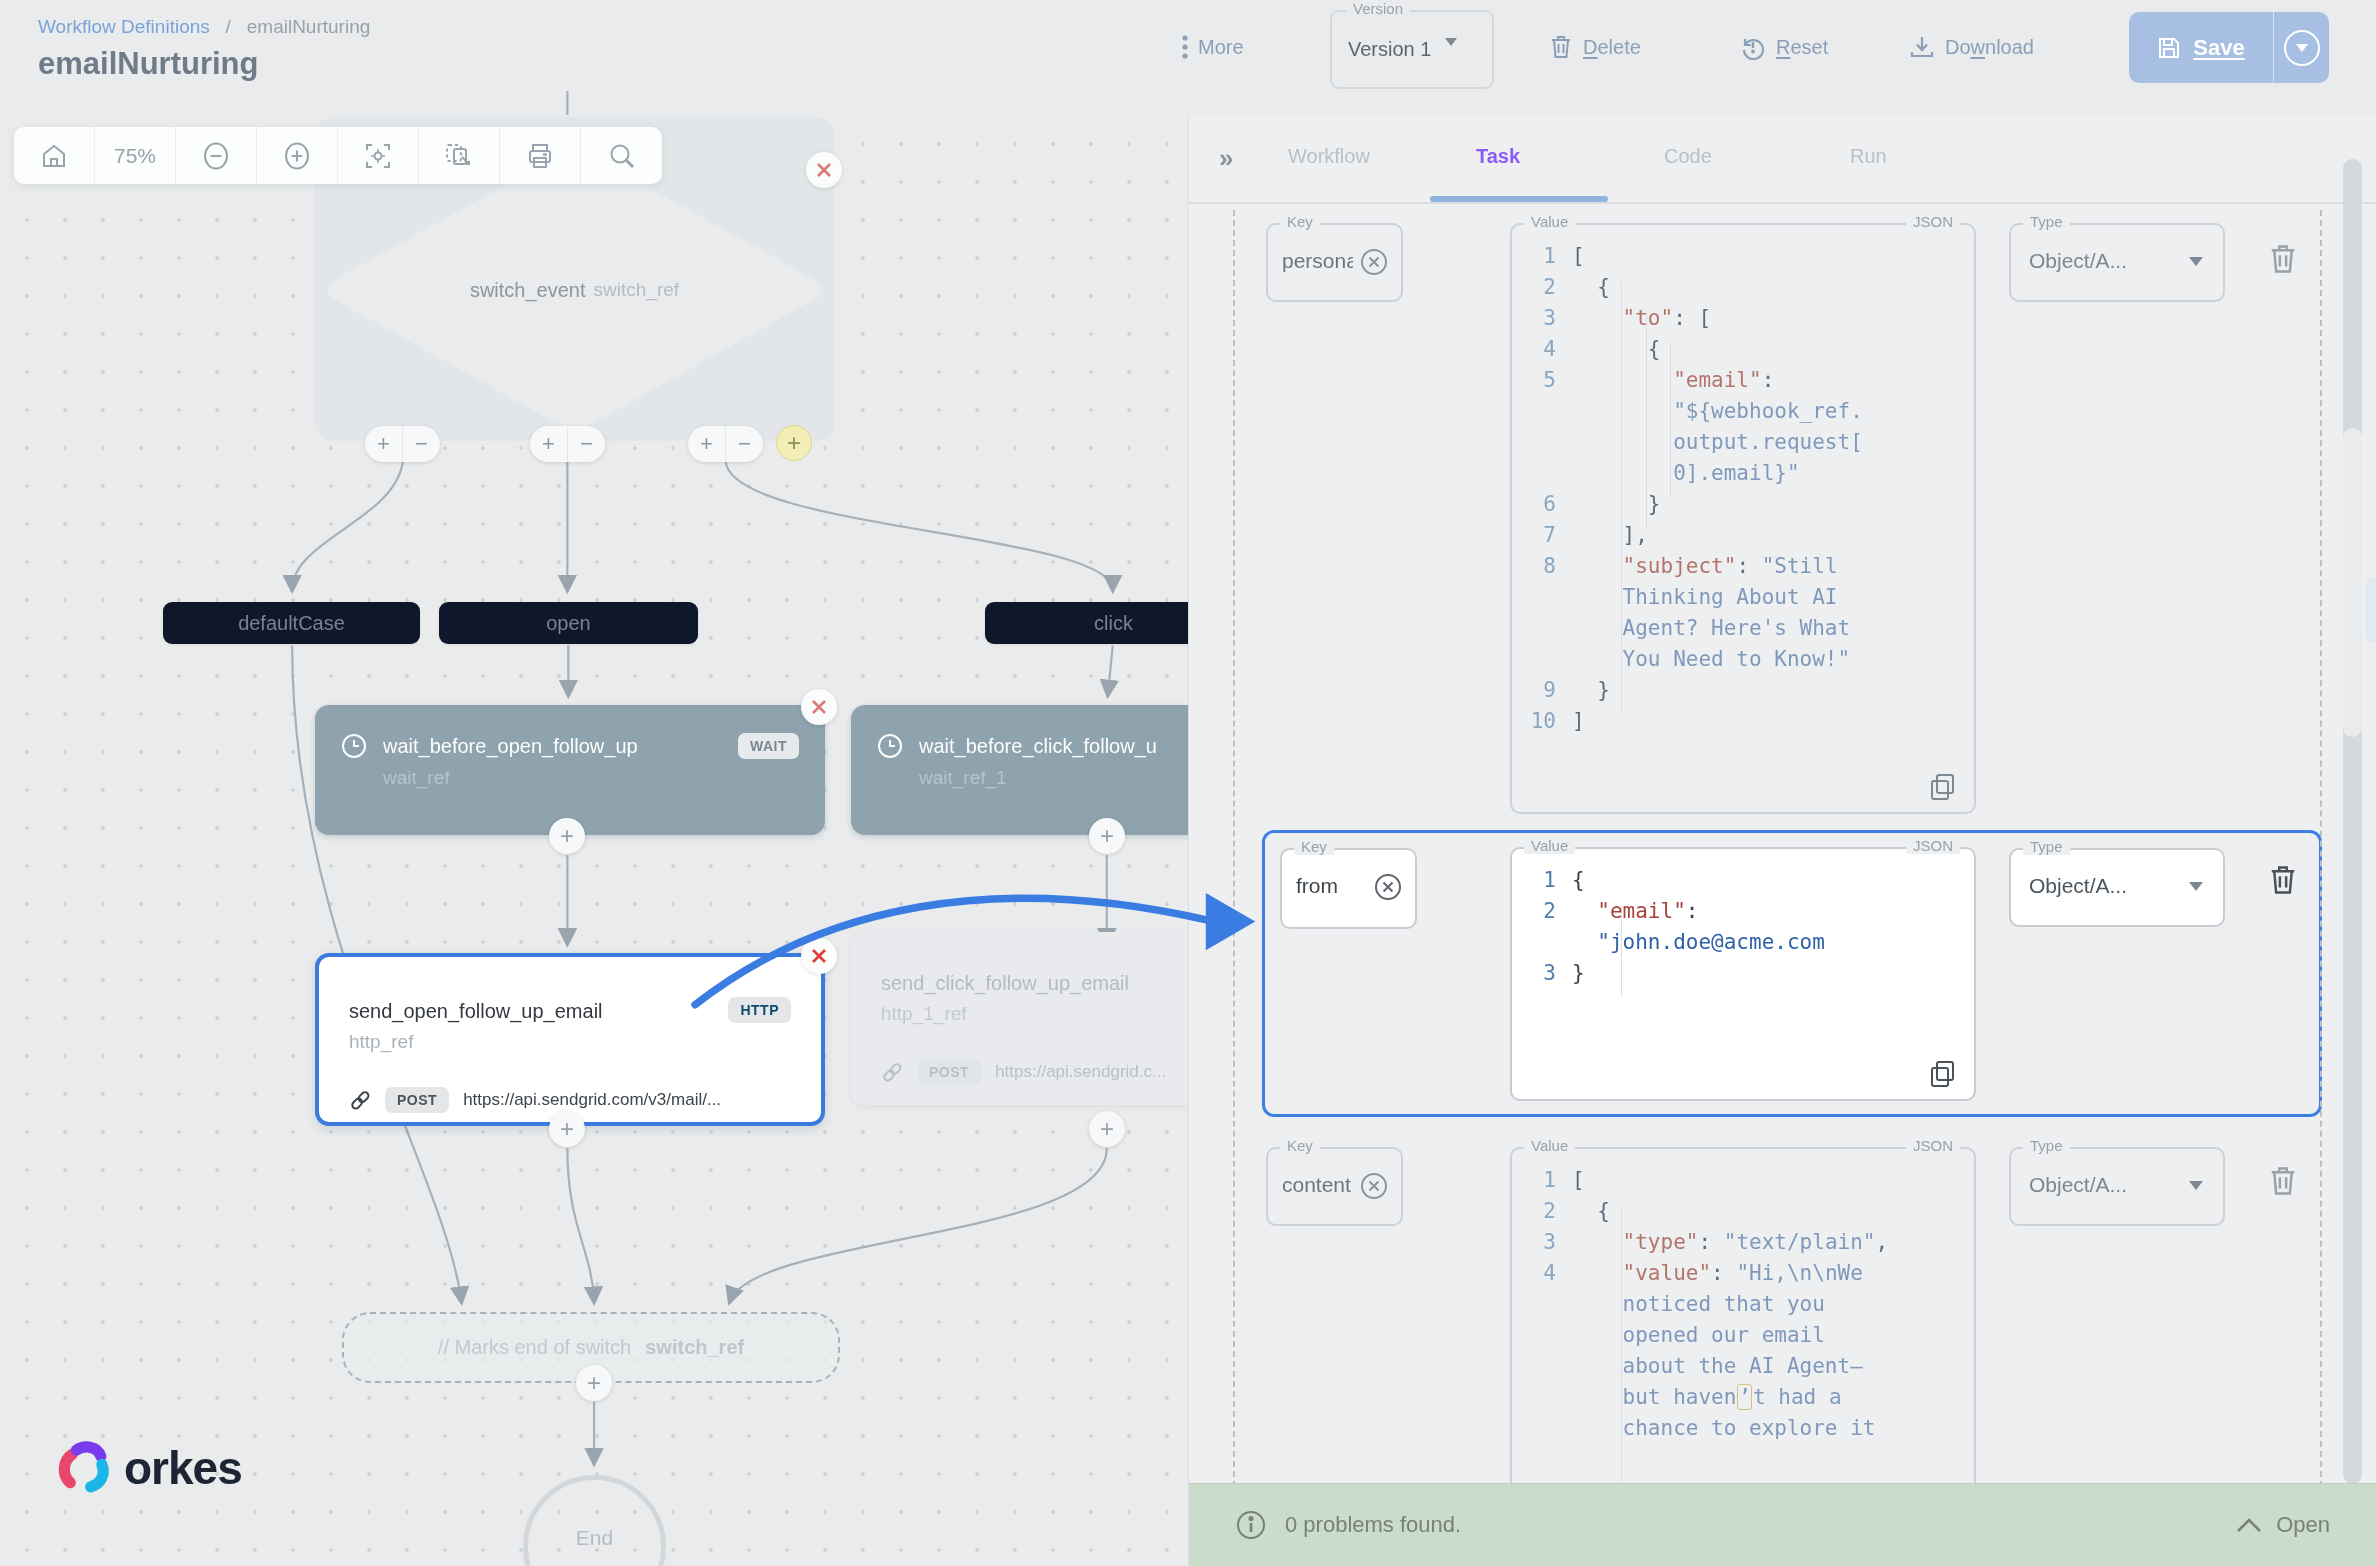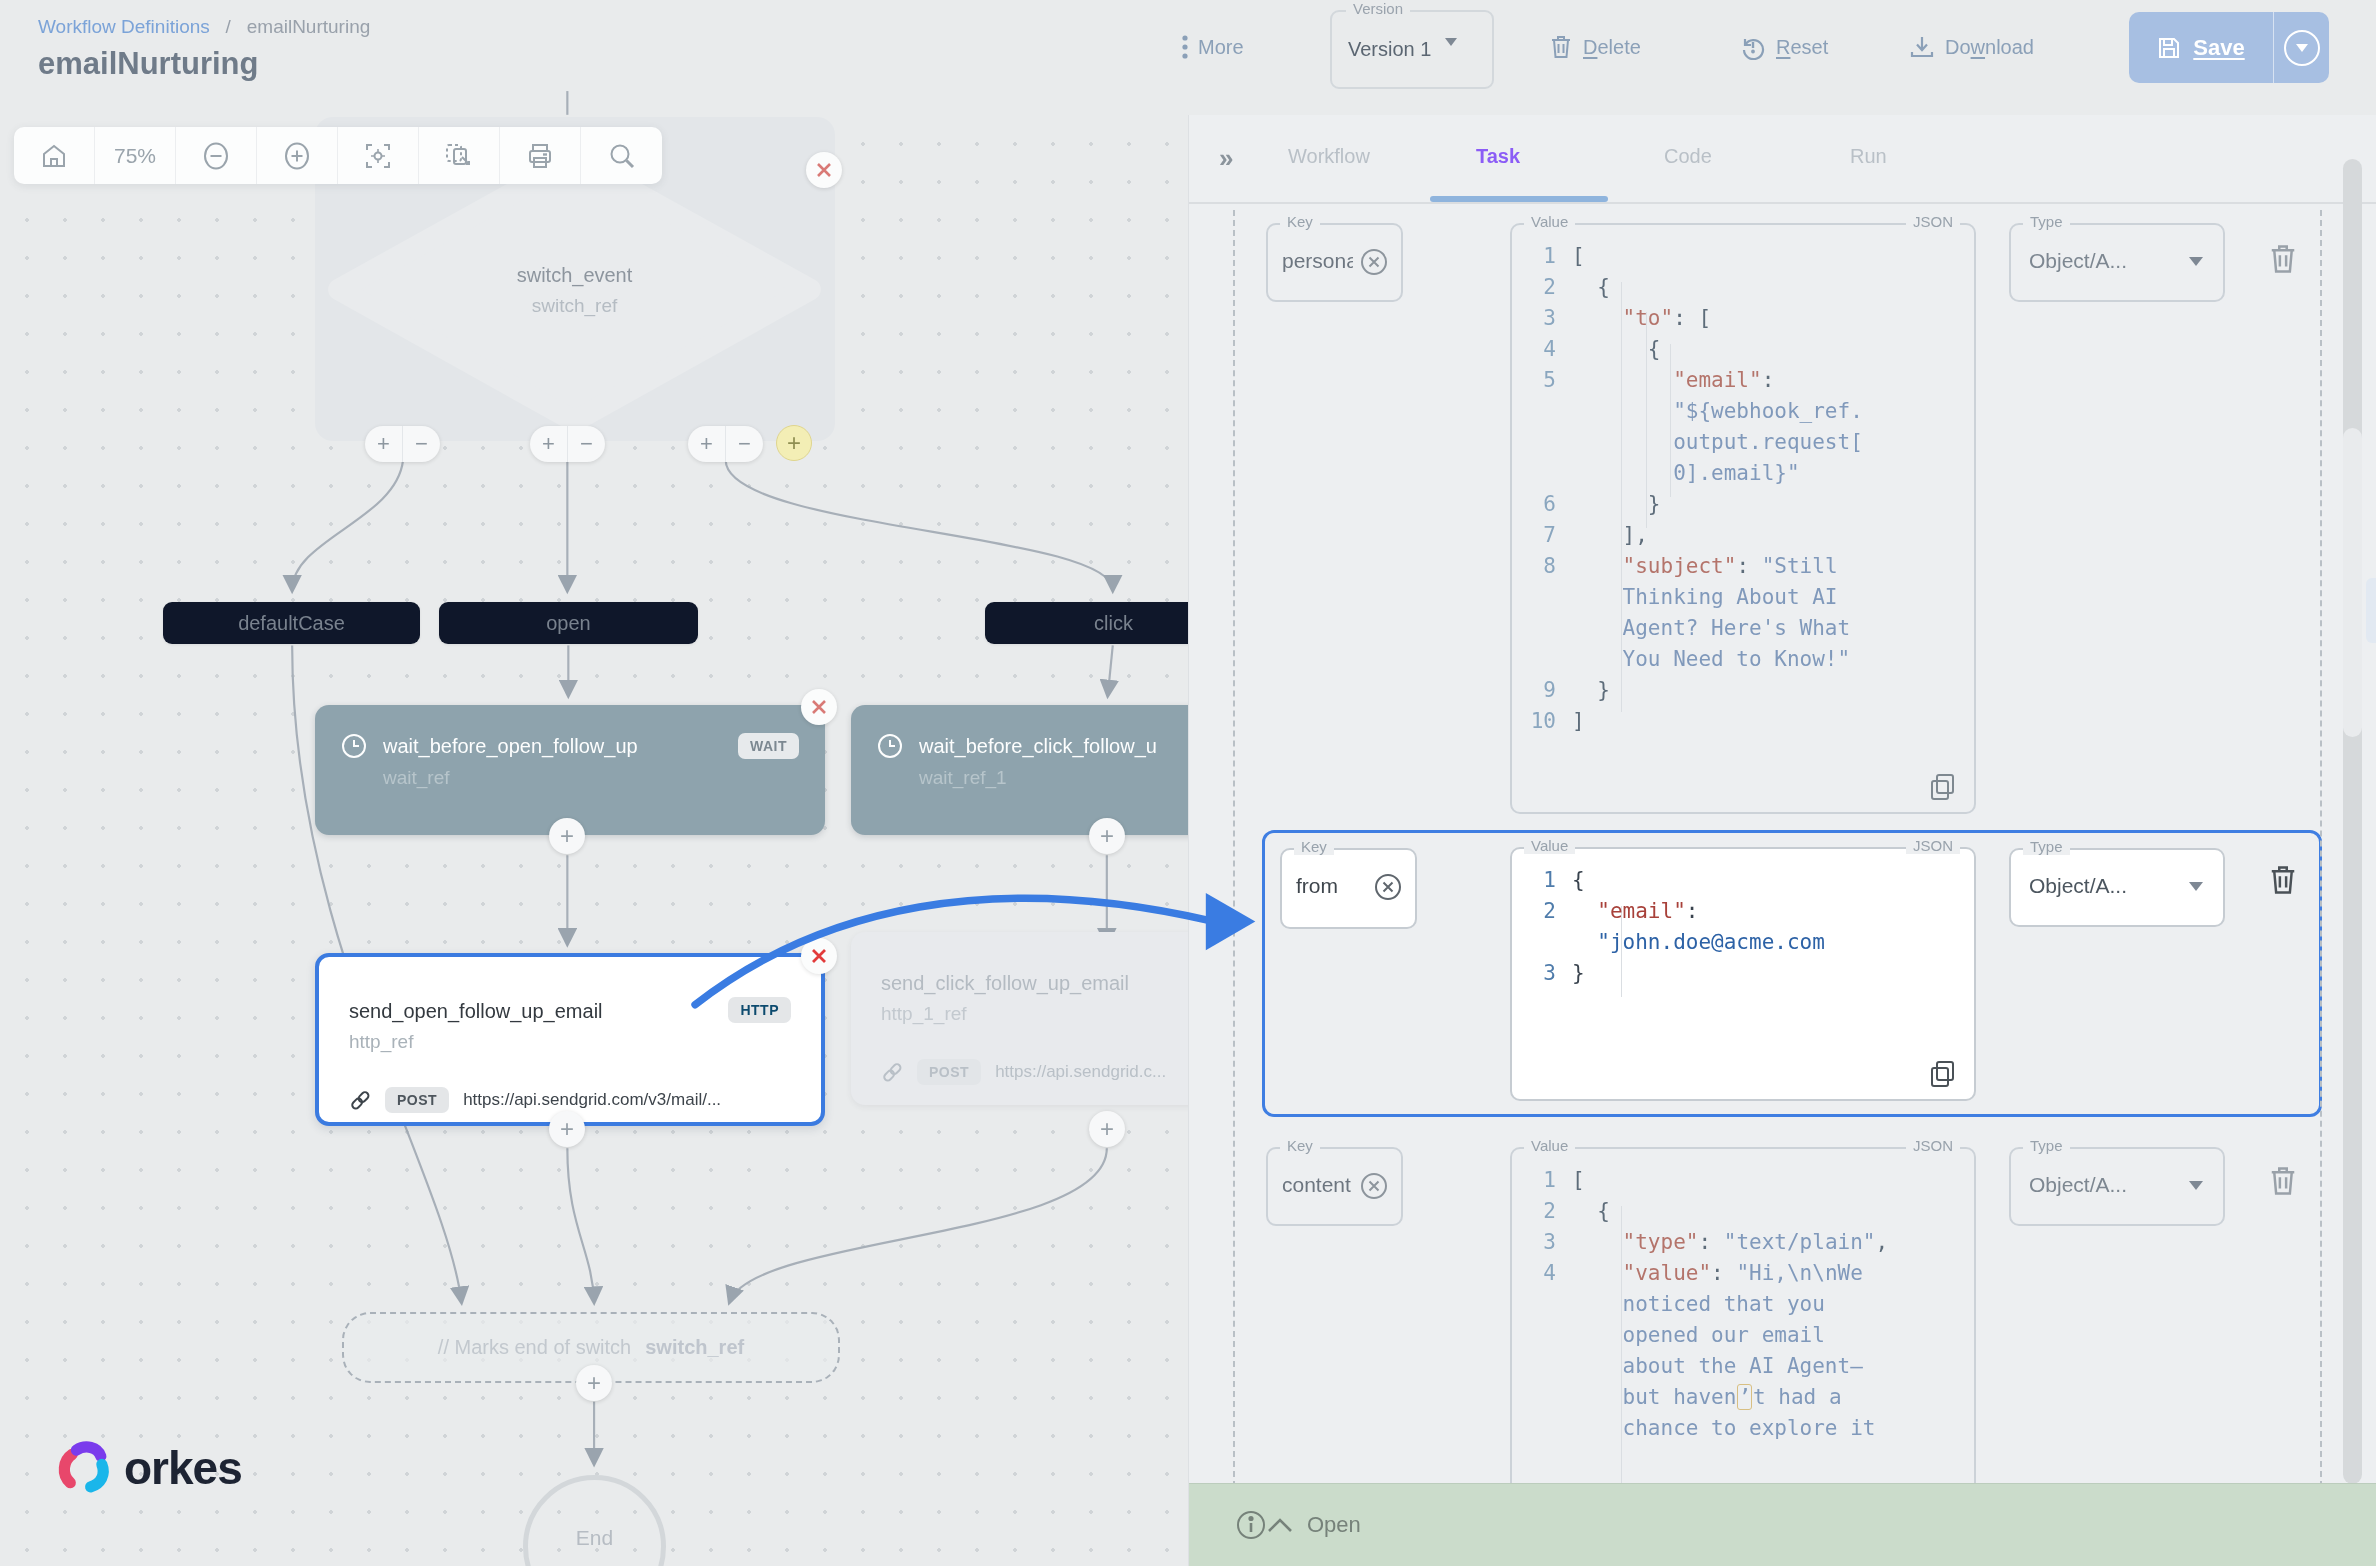--- a/index.html
+++ b/index.html
@@ -35,21 +35,21 @@
   
   #ctoolbar{position:absolute;left:14px;top:127px;height:57px;background:#fcfdfd;border-radius:10px;
     box-shadow:0 2px 8px rgba(60,70,80,.10);display:flex;z-index:6;align-items:stretch}
   .tcell{width:81px;display:flex;align-items:center;justify-content:center;color:#9aa4ac;border-right:1px solid #eceef0;cursor:pointer;font-size:21px}
   .tcell:last-child{border-right:none}
   .tcell svg{stroke:#9aa4ac;fill:none;stroke-width:2}
 
   
   #switch-container{position:absolute;left:315px;top:117px;width:520px;height:324px;background:#e3e6e9;border-radius:18px;z-index:3}
   #switch-diamond{position:absolute;left:327px;top:149px;width:495px;height:282px;z-index:4}
-  #switch-labels{position:absolute;left:327px;top:149px;width:495px;height:282px;z-index:5;display:flex;flex-direction:column;align-items:center;justify-content:center;gap:8px}
+  #switch-labels{position:absolute;left:327px;top:149px;width:495px;height:282px;z-index:5;display:flex;flex-direction:row;align-items:center;justify-content:center;gap:8px}
   .node-title{font-size:20px;color:#8d959e}
   .node-ref{font-size:19px;color:#b5bcc3}
 
   .xbtn{position:absolute;width:36px;height:36px;border-radius:50%;background:#fbfcfc;box-shadow:0 1px 4px rgba(0,0,0,.12);display:flex;align-items:center;justify-content:center;z-index:7;cursor:pointer}
   .plusbtn{position:absolute;width:36px;height:36px;border-radius:50%;background:#f7f8f9;box-shadow:0 1px 4px rgba(0,0,0,.14);display:flex;align-items:center;justify-content:center;color:#96a0a8;font-size:24px;z-index:6;cursor:pointer}
   .pmpair{position:absolute;width:75px;height:36px;background:#f7f8f9;border-radius:18px;box-shadow:0 1px 4px rgba(0,0,0,.12);display:flex;z-index:6}
   .pmpair span{flex:1;display:flex;align-items:center;justify-content:center;color:#8d97a0;font-size:22px;cursor:pointer}
   .pmpair span:first-child{border-right:1px solid #e4e7ea}
   .yellowplus{position:absolute;width:36px;height:36px;border-radius:50%;background:#f3eeb5;border:1px solid #dfd58e;display:flex;align-items:center;justify-content:center;color:#8f8f52;font-size:24px;z-index:6;cursor:pointer}
 
@@ -633,20 +633,21 @@
   <div id="scroll-track"></div>
   <div id="scroll-thumb"></div>
   <div id="side-handle"></div>
 
   <div id="problems-bar">
     <svg width="32" height="32" viewBox="0 0 32 32" fill="none" stroke="#76827a" stroke-width="2">
       <circle cx="16" cy="16" r="13"></circle>
         <path d="M16 14 v9" stroke-width="2.6"></path>
         <circle cx="16" cy="9.5" r="1.6" fill="#76827a"></circle>
     </svg>
+    <span class="ptext">0 problems found.</span>
     <span id="problems-open">
       <svg width="26" height="16" viewBox="0 0 26 16" fill="none" stroke="#76827a" stroke-width="2.6">
         <path d="M2 14 L13 3 L24 14"></path>
       </svg>
       <span>Open</span>
     </span>
   </div>
 </div>
 
 <svg id="arrow-svg" viewBox="0 0 2400 1582" width="2376" height="1566">

